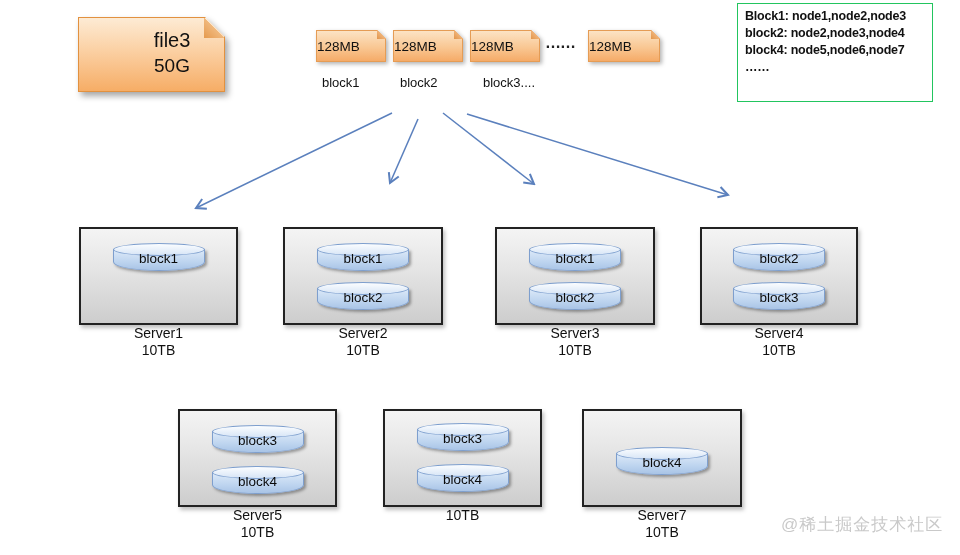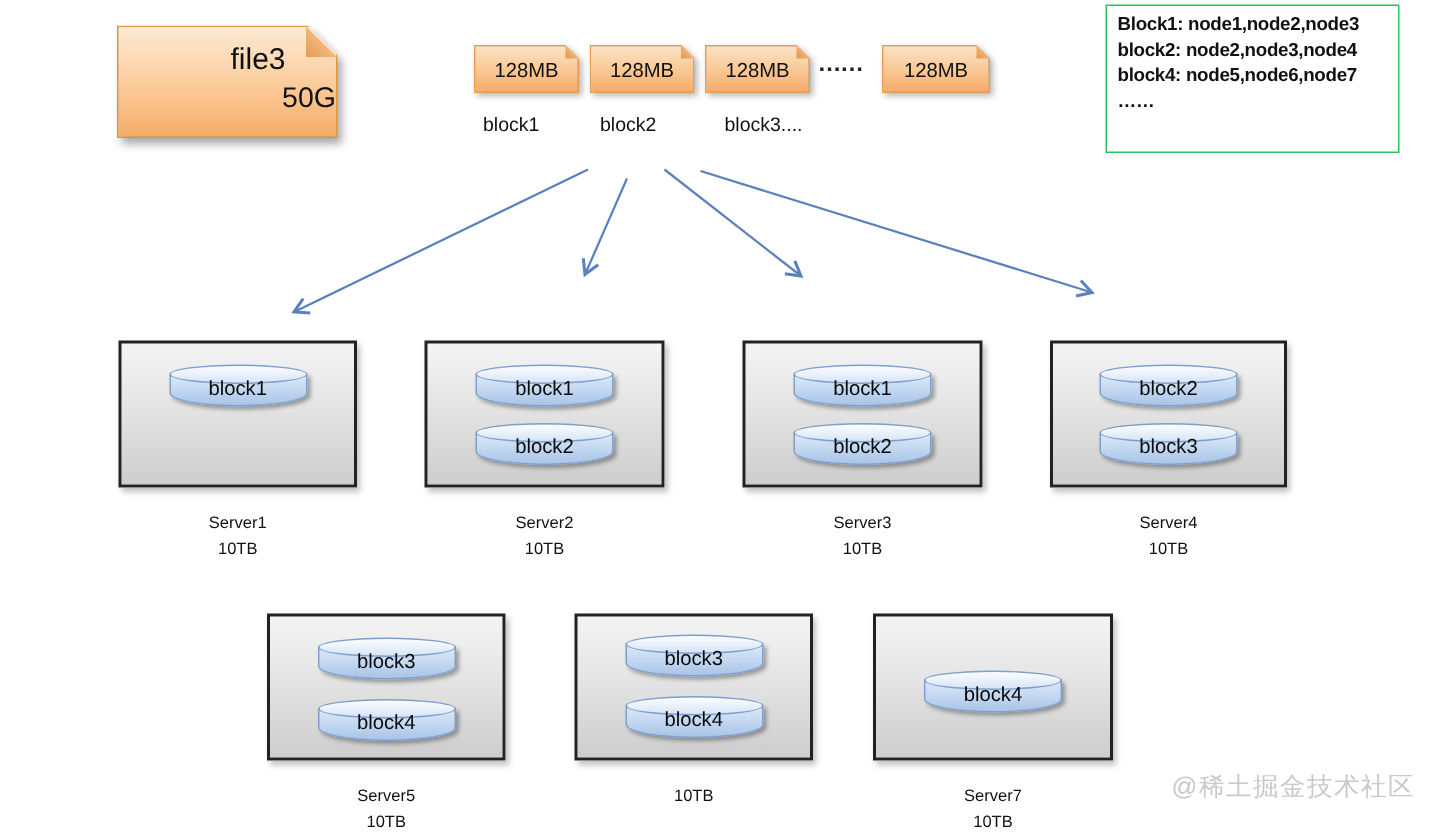--- a/index.html
+++ b/index.html
@@ -19,30 +19,30 @@
     text-align:center;
     padding-left:41px;
   }
   .doc-wrap { position:absolute; left:78px; top:17px; width:147px; height:75px; filter:drop-shadow(3px 4px 3px rgba(0,0,0,.35)); }
   .doc-wrap .doc { left:0; top:0; }
   .doc-fold {
     position:absolute; top:0; right:0; width:20px; height:20px;
     background:linear-gradient(225deg, rgba(0,0,0,0) 48%, #f0b87c 50%, #e59a4e 100%);
   }
   .doc-name { font-size:20px; line-height:26px; padding-top:9px; }
-  .doc-size { font-size:19px; line-height:26px;text-align:right; }
+  .doc-size { font-size:19px; line-height:26px; }
 
   
   .chip-wrap { position:absolute; width:70px; height:32px; filter:drop-shadow(2px 2px 2px rgba(0,0,0,.3)); }
   .chip {
     position:absolute; left:0; top:0; width:100%; height:100%;
     background:linear-gradient(180deg,#fce3c4 0%,#f9c793 55%,#f5ab68 100%);
     border:1px solid #e59c55;
     clip-path:polygon(0 0, calc(100% - 9px) 0, 100% 9px, 100% 100%, 0 100%);
-    font-size:13.5px; line-height:31px; text-align:center;
+    font-size:13.5px; line-height:31px; text-align:left;
   }
   .chip-fold { position:absolute; top:0; right:0; width:9px; height:9px;
     background:linear-gradient(225deg, rgba(0,0,0,0) 48%, #efb277 50%, #e2954a 100%); }
   .dots { position:absolute; font-size:16px; font-weight:700; letter-spacing:-1px; color:#222; }
   .chip-caption { position:absolute; font-size:13px; color:#111; }
 
   
   .legend {
     position:absolute; left:737px; top:3px; width:196px; height:99px;
     background:#ffffff; border:1px solid #22c55e; padding:4px 7px 0 7px;
@@ -50,21 +50,21 @@
   .legend-line { font-size:12.5px; font-weight:600; line-height:17px; white-space:nowrap; letter-spacing:-0.2px; }
 
   
   .server-group { position:absolute; }
   .server-box {
     position:relative; width:100%; height:98px;
     background:linear-gradient(180deg,#f4f4f4 0%,#e6e6e6 40%,#cdcdcd 100%);
     border:2px solid #222;
     box-shadow:2px 3px 4px rgba(0,0,0,.25);
   }
-  .srv-label { margin-top:16px; text-align:center; font-size:11px; line-height:17px; }
+  .srv-label { margin-top:0; text-align:center; font-size:14px; line-height:17px; }
 
   
   .cyl { position:absolute; left:50%; margin-left:-46px; width:92px; height:28px; }
   .cyl-body {
     position:absolute; left:0; right:0; top:6px; bottom:0;
     background:linear-gradient(180deg,#dce9f8 0%,#bdd4ef 60%,#a9c4e6 100%);
     border:1px solid #7e9fce;
     border-radius:0 0 46px 46px / 0 0 9px 9px;
     box-shadow:2px 2px 3px rgba(0,0,0,.35);
   }

